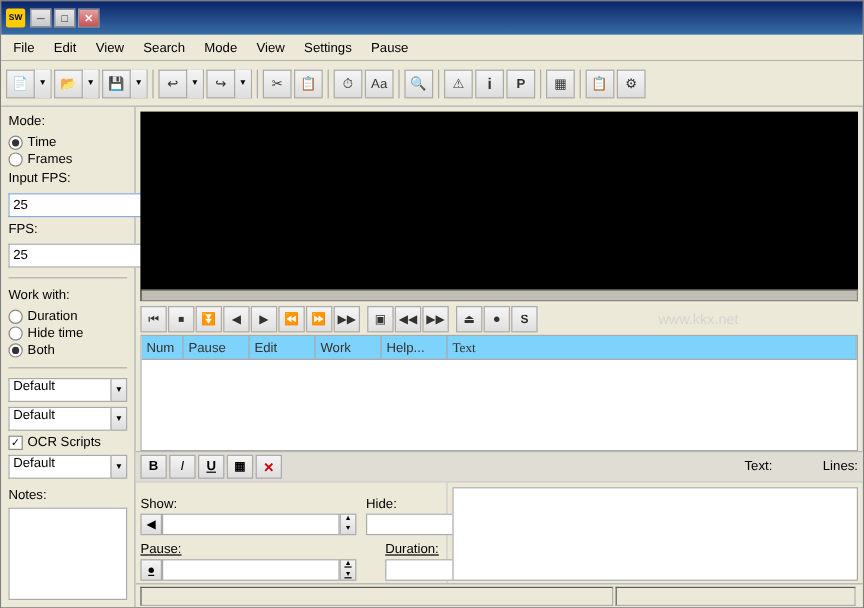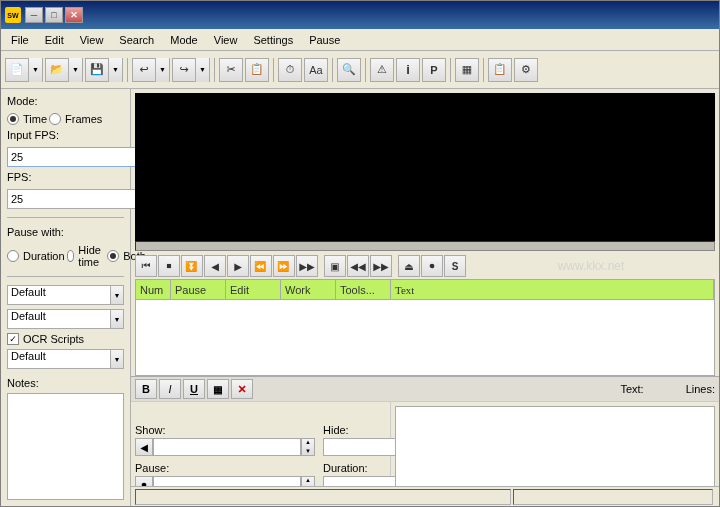--- a/index.html
+++ b/index.html
@@ -115,35 +115,35 @@
       font-size: 7px;
     }
     
     .main-area {
       display: flex;
       flex: 1;
       overflow: hidden;
     }
     
     .left-panel {
-      width: 130px;
+      width: 112px;
       background: #ece9d8;
       border-right: 1px solid #b0b0b0;
       padding: 6px;
       display: flex;
       flex-direction: column;
       gap: 4px;
       flex-shrink: 0;
     }
     .panel-label {
       font-size: 11px;
       color: #000;
       margin-bottom: 2px;
     }
-    .radio-group { display: flex; flex-direction: row; gap: 2px; }
+    .radio-group { display: flex; flex-direction: column; gap: 2px; }
     .radio-item { display: flex; align-items: center; gap: 4px; font-size: 11px; cursor: pointer; }
     .radio-circle {
       width: 12px; height: 12px;
       border: 1px solid #888;
       border-radius: 50%;
       background: white;
       display: flex; align-items: center; justify-content: center;
     }
     .radio-circle.checked::after {
       content: '';
@@ -221,21 +221,21 @@
     
     .subtitle-list {
       flex: 1;
       background: white;
       margin: 0 4px;
       border: 1px solid #aaa;
       overflow-y: auto;
     }
     .list-header {
       display: flex;
-      background: #bef264;
+      background: #7dd3fc;
       border-bottom: 1px solid #aaa;
       height: 20px;
     }
     .list-col {
       border-right: 1px solid #aaa;
       display: flex;
       align-items: center;
       padding: 0 4px;
       font-size: 11px;
       color: #333;
@@ -470,21 +470,21 @@
       <div class="fps-row">
         <input class="fps-input" value="25" style="border-top: 1px solid rgb(136, 170, 221); border-bottom: 1px solid rgb(136, 170, 221); border-left: 1px solid rgb(136, 170, 221); border-image: initial; border-right: none; height: 20px; padding: 0px 3px; font-size: 11px; background: white; color: rgb(0, 0, 0); outline: none; flex: 1 1 0%;">
         <div class="fps-arrow">▼</div>
       </div>
       <div class="panel-label">FPS:</div>
       <div class="fps-row">
         <input class="fps-input" value="25" style="border-top: 1px solid rgb(170, 170, 170); border-bottom: 1px solid rgb(170, 170, 170); border-left: 1px solid rgb(170, 170, 170); border-image: initial; border-right: none; height: 20px; padding: 0px 3px; font-size: 11px; background: white; color: rgb(0, 0, 0); outline: none; flex: 1 1 0%;">
         <div class="fps-arrow">▼</div>
       </div>
       <div class="section-divider"></div>
-      <div class="panel-label">Pause with:</div>
+      <div class="panel-label">Work with:</div>
       <div class="radio-group">
         <div class="radio-item">
           <div class="radio-circle"></div>
           <span>Duration</span>
         </div>
         <div class="radio-item">
           <div class="radio-circle"></div>
           <span>Hide time</span>
         </div>
         <div class="radio-item">
@@ -541,21 +541,21 @@
           <span style="color:#ccc; font-size:12px; opacity:0.7;">www.kkx.net</span>
         </div>
       </div>
 
       <div class="subtitle-list">
         <div class="list-header">
           <div class="list-col col-num">Num</div>
           <div class="list-col col-pause">Pause</div>
           <div class="list-col col-show">Edit</div>
           <div class="list-col col-hide">Work</div>
-          <div class="list-col col-dura">Tools...</div>
+          <div class="list-col col-dura">Help...</div>
           <div class="list-col col-text">Text</div>
         </div>
 
       </div>
 
       <div class="edit-area">
 
         <div class="edit-top">
           <div class="format-btn" style="font-weight:bold;font-style:normal;">B</div>
           <div class="format-btn" style="font-style:italic;font-weight:normal;">I</div>
@@ -563,21 +563,21 @@
           <div class="format-btn" style="font-size:10px;">▦</div>
           <div class="format-btn" style="color:#c00;">✕</div>
           <div style="flex:1;"></div>
           <span style="margin-right:40px;">Text:</span>
           <span>Lines:</span>
         </div>
 
         <div class="edit-fields">
 
           <div class="timing-panel">
-            <div style="display:flex; gap:8px; margin-top:18px;">
+            <div style="display:flex; gap:8px; margin-top:8px;">
 
               <div style="flex:1;">
                 <div style="font-size:11px; margin-bottom:2px;">Show:</div>
                 <div style="display:flex; align-items:center;">
                   <div class="tn-btn">◀</div>
                   <input class="timing-input" style="flex: 1 1 0%;">
                   <div class="timing-spinner" style="display:flex;flex-direction:column;">
                     <div style="font-size:6px;line-height:9px;">▲</div>
                     <div style="font-size:6px;line-height:9px;">▼</div>
                   </div>
@@ -589,21 +589,21 @@
                 <div style="display:flex; align-items:center;">
                   <input class="timing-input" style="flex: 1 1 0%;">
                   <div class="timing-spinner" style="display:flex;flex-direction:column;">
                     <div style="font-size:6px;line-height:9px;">▲</div>
                     <div style="font-size:6px;line-height:9px;">▼</div>
                   </div>
                   <div class="tn-btn">▶</div>
                 </div>
               </div>
             </div>
-            <div style="display:flex; gap:8px; margin-top:2px;">
+            <div style="display:flex; gap:24px; margin-top:2px;text-decoration:underline;">
 
               <div style="flex:1;">
                 <div style="font-size:11px; margin-bottom:2px;">Pause:</div>
                 <div style="display:flex; align-items:center;">
                   <div class="tn-btn">⏺</div>
                   <input class="timing-input" style="flex: 1 1 0%;">
                   <div class="timing-spinner" style="display:flex;flex-direction:column;">
                     <div style="font-size:6px;line-height:9px;">▲</div>
                     <div style="font-size:6px;line-height:9px;">▼</div>
                   </div>

